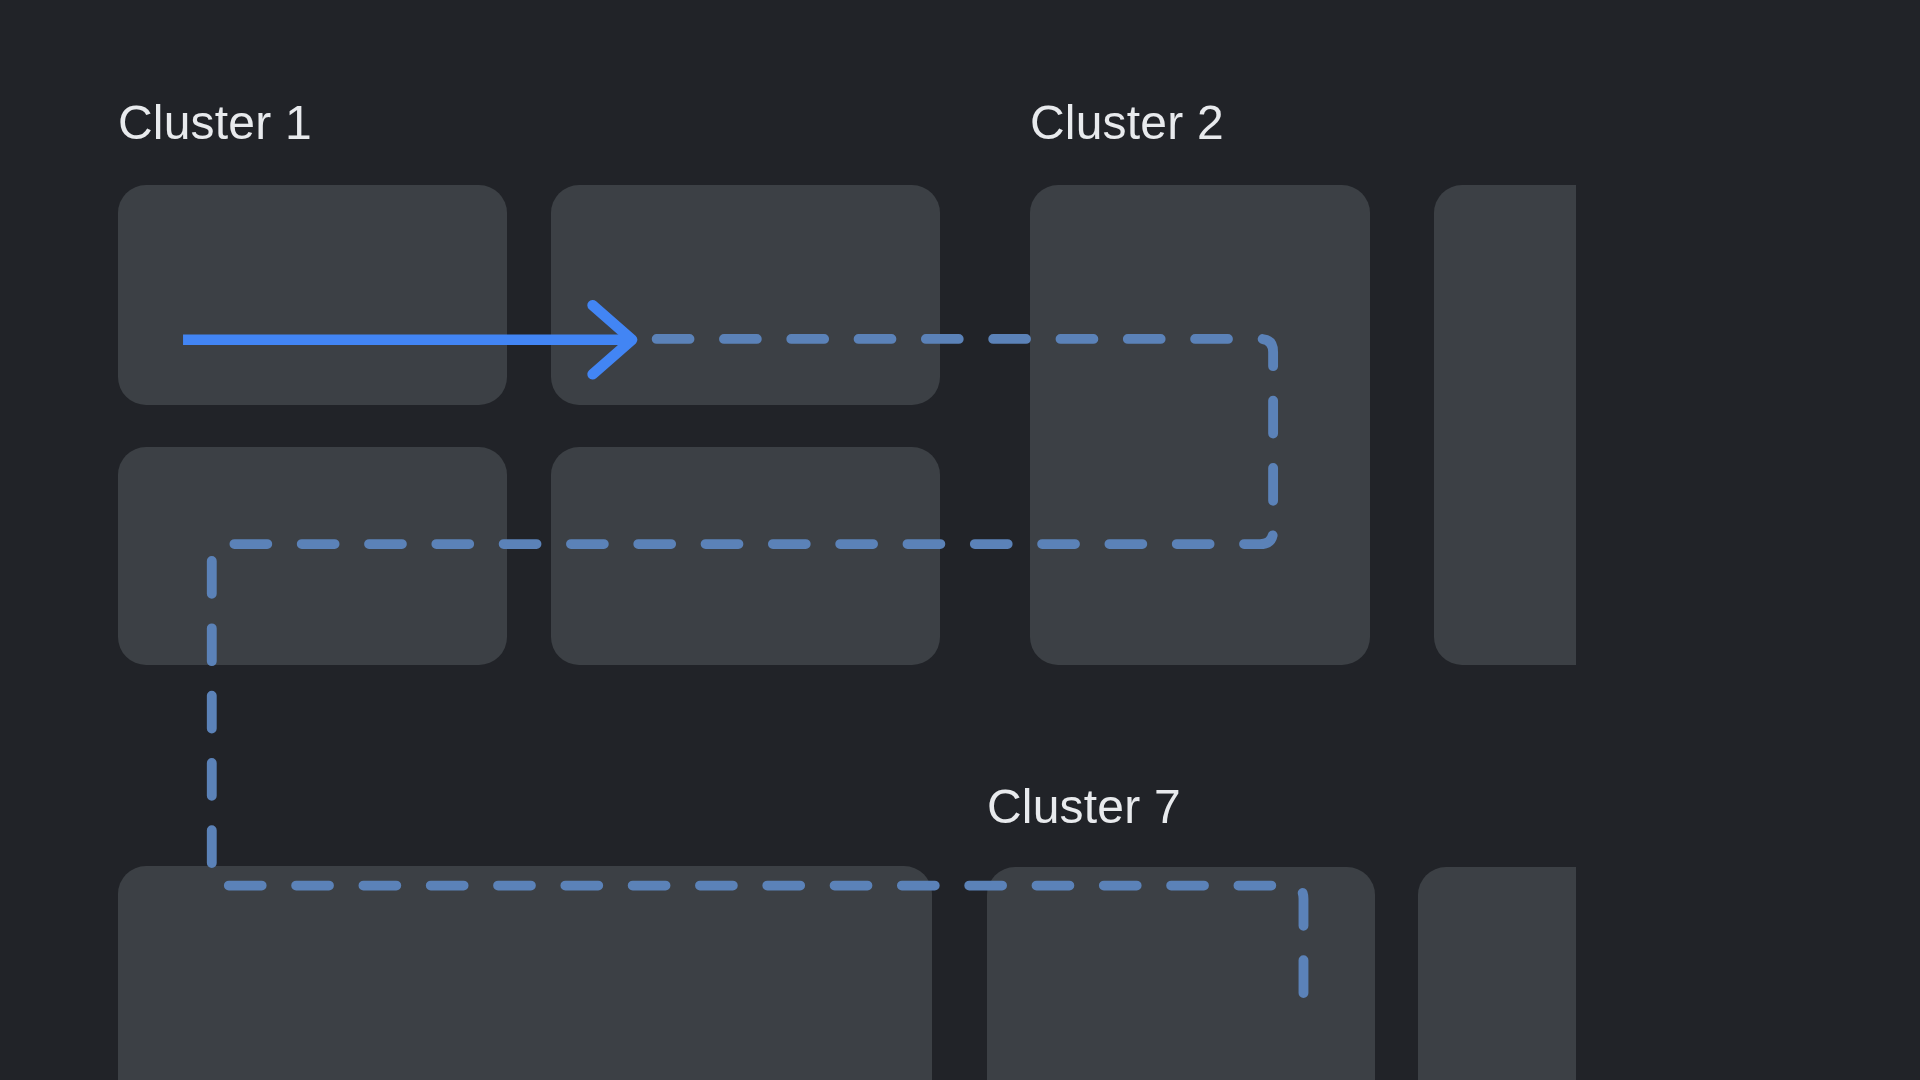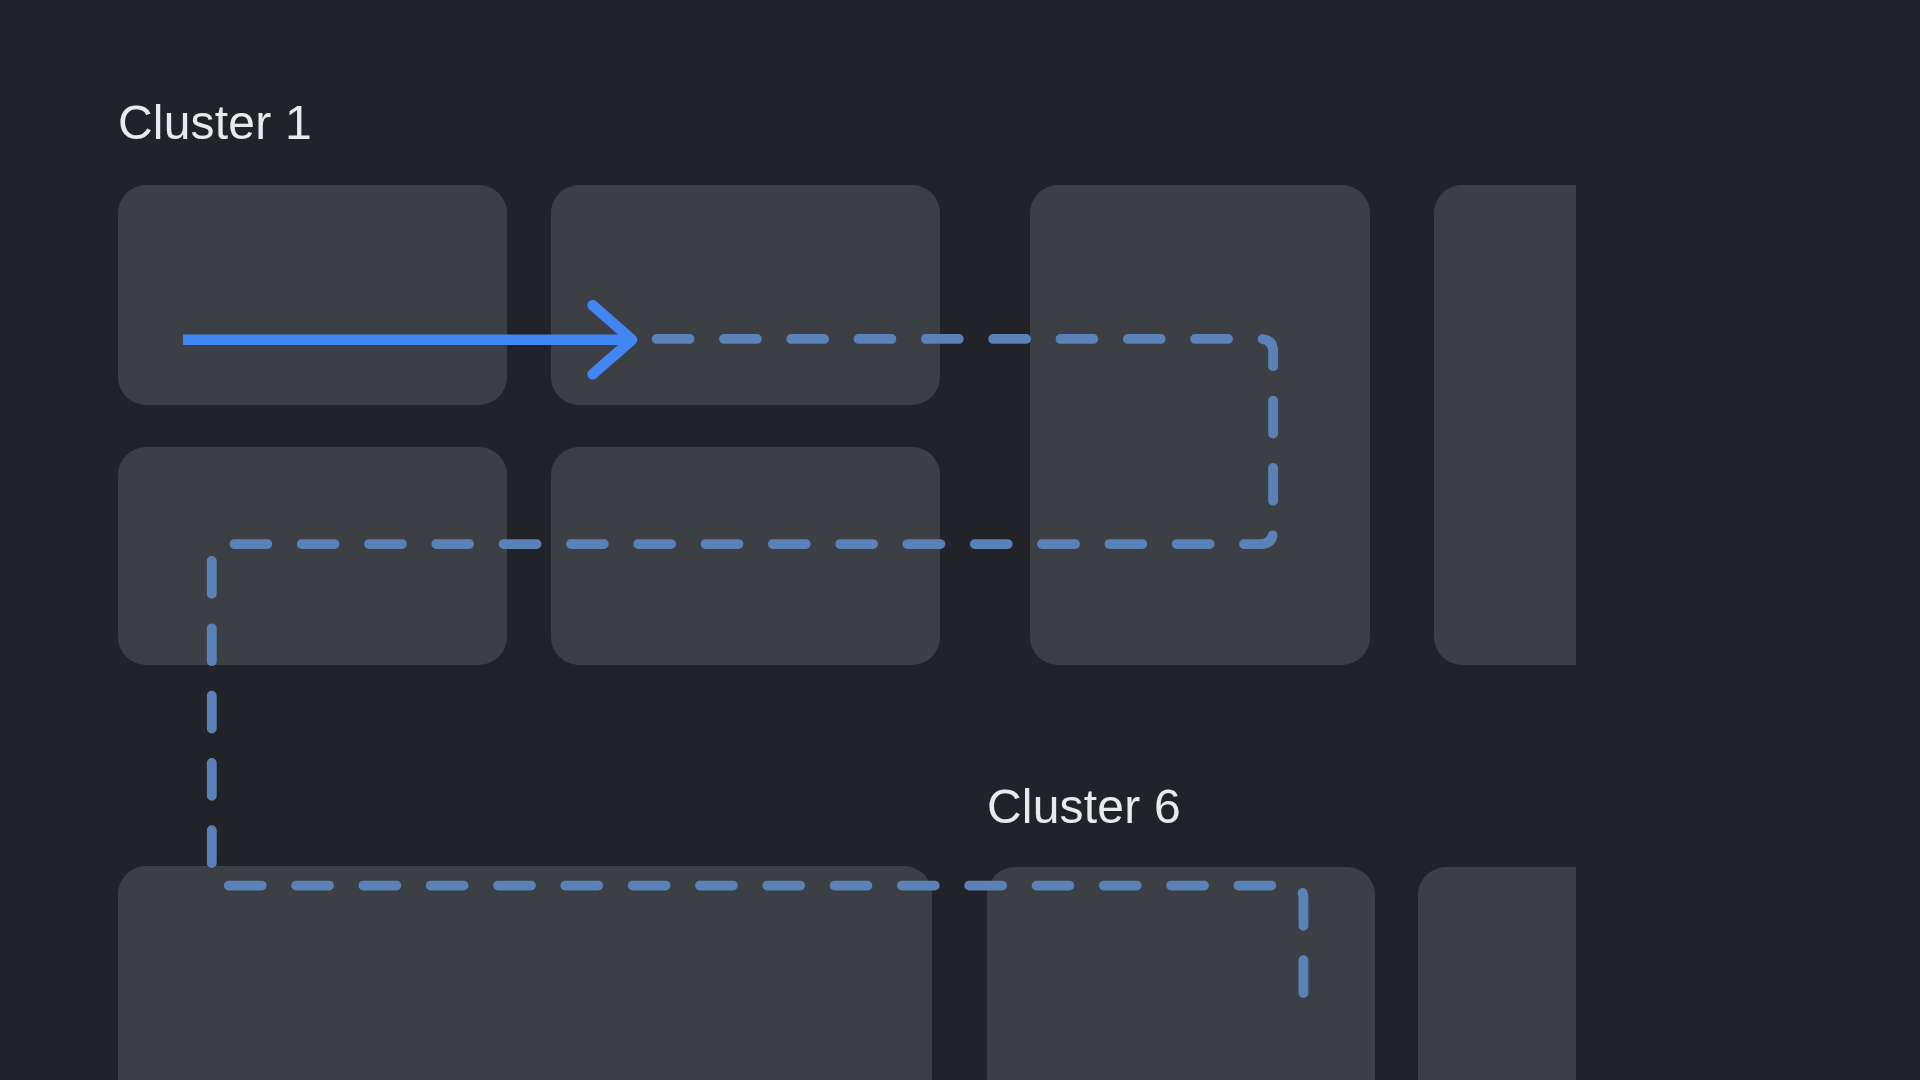--- a/index.html
+++ b/index.html
@@ -58,16 +58,17 @@
     </div>
 
   <svg id="connector-svg" class="layer" viewBox="0 0 1920 1080">
     <path id="dashed-path" fill="none" stroke-linecap="round" stroke-linejoin="round" d="M800 295 L1535 295 Q1551 295 1551 311 L1551 529 Q1551 545 1535 545 L274 545 Q258 545 258 561 L258 945 Q258 961 274 961 L1572 961 Q1588 961 1588 977 L1588 1092" stroke="#5b82b8" stroke-width="12" stroke-dasharray="40 42"></path>
     <path id="solid-path" fill="none" stroke-linecap="butt" d="M223 296 L762 296" stroke="#4285f4" stroke-width="13"></path>
     <path id="arrow-head" fill="none" stroke-linecap="round" stroke-linejoin="round" d="M722 254 L770 296 L722 338" stroke="#4285f4" stroke-width="13"></path>
   </svg>
 
   <div id="labels-layer" class="layer">
     <div class="cluster-label" style="left: 118px; top: 99px;">Cluster 1</div>
-    <div class="cluster-label" style="left: 987px; top: 783px;">Cluster 6</div>
+    <div class="cluster-label" style="left: 1030px; top: 99px;">Cluster 2</div>
+    <div class="cluster-label" style="left: 987px; top: 783px;">Cluster 7</div>
   </div>
 
 </div>
 
 </body></html>

